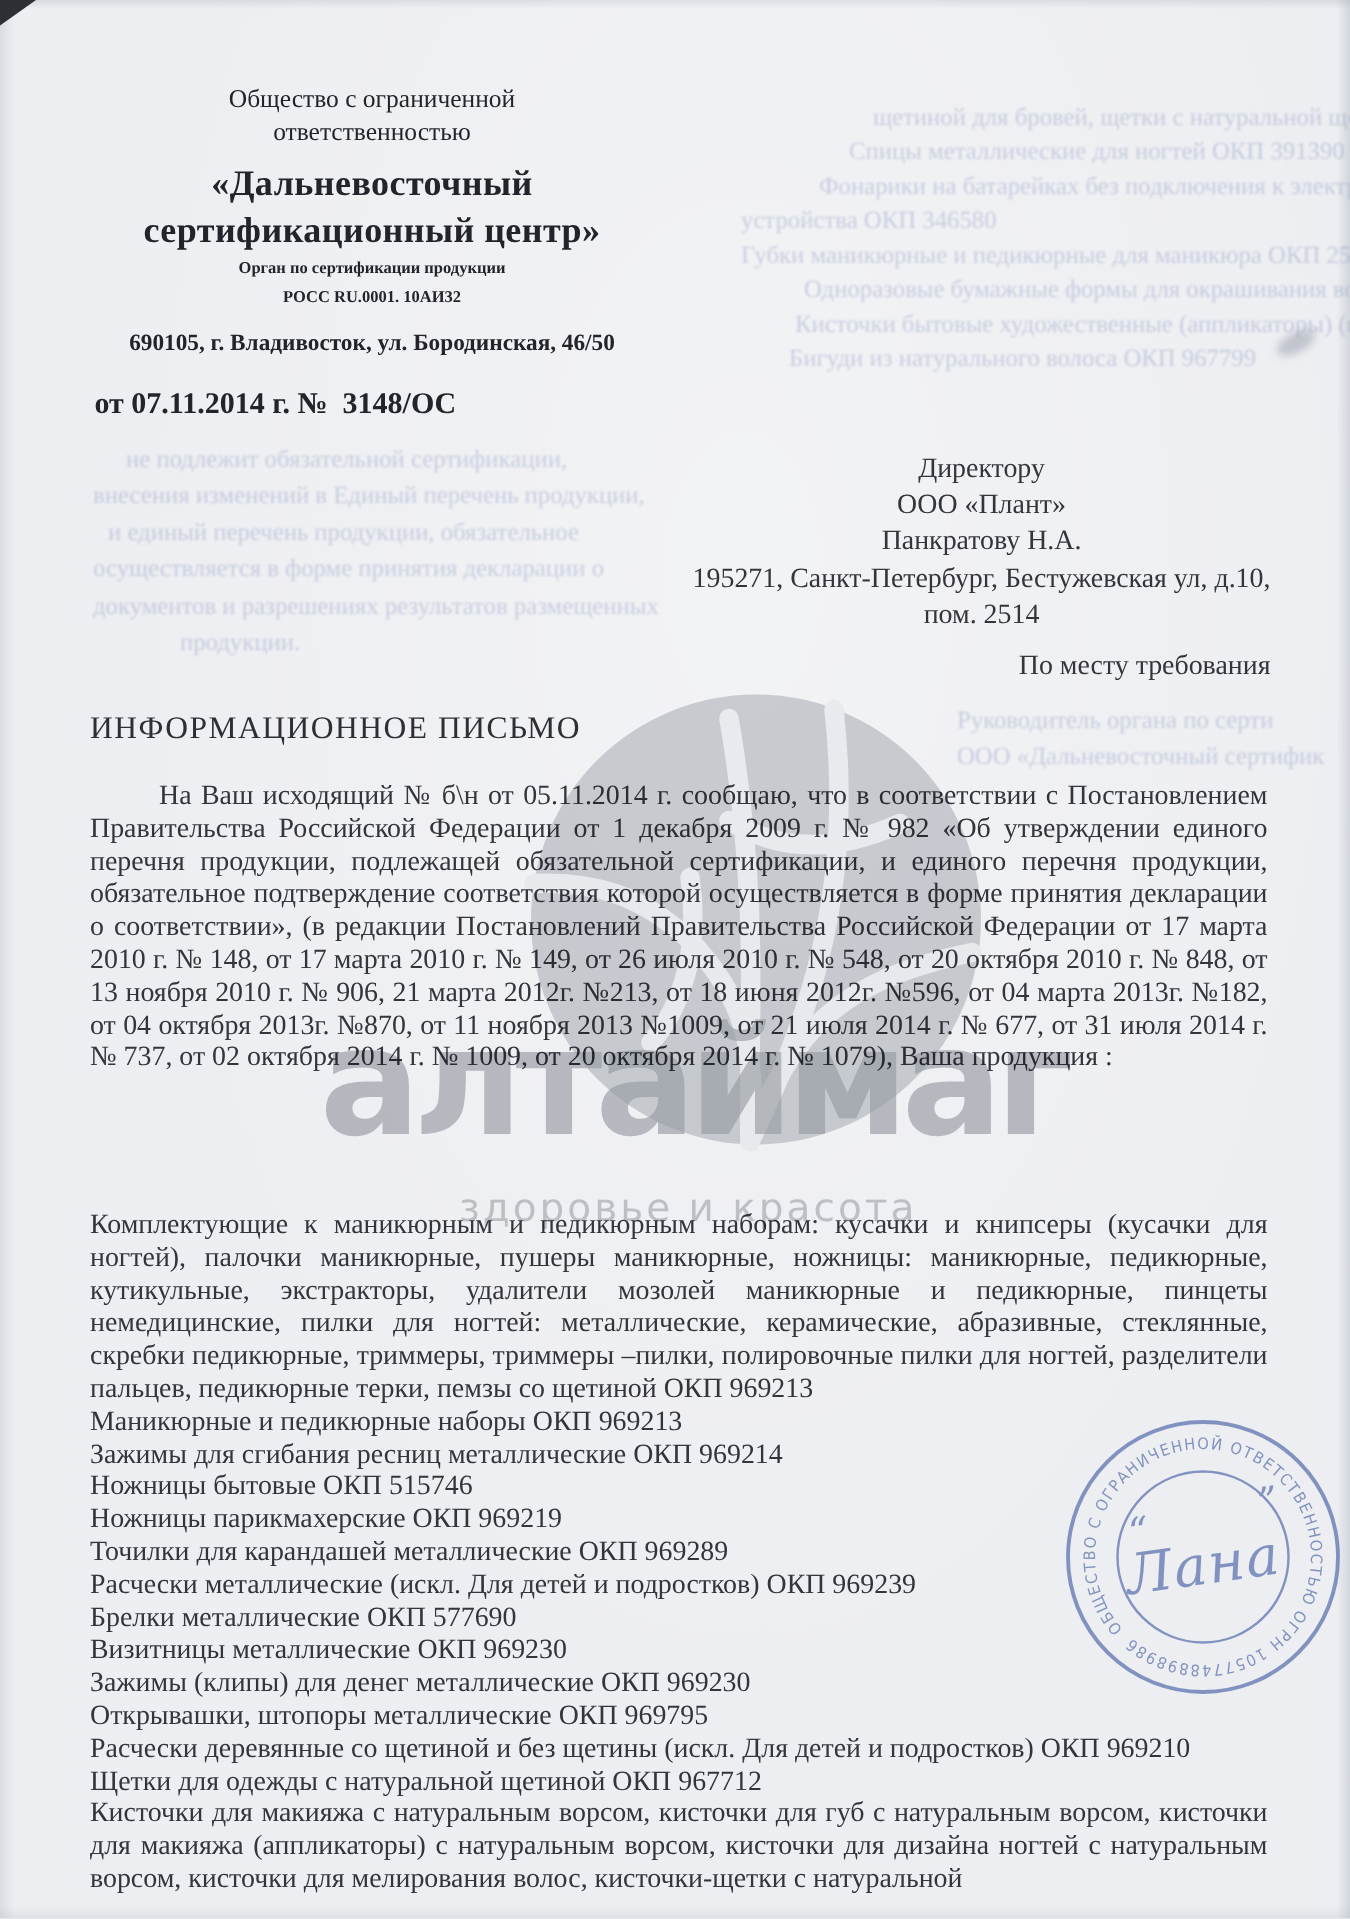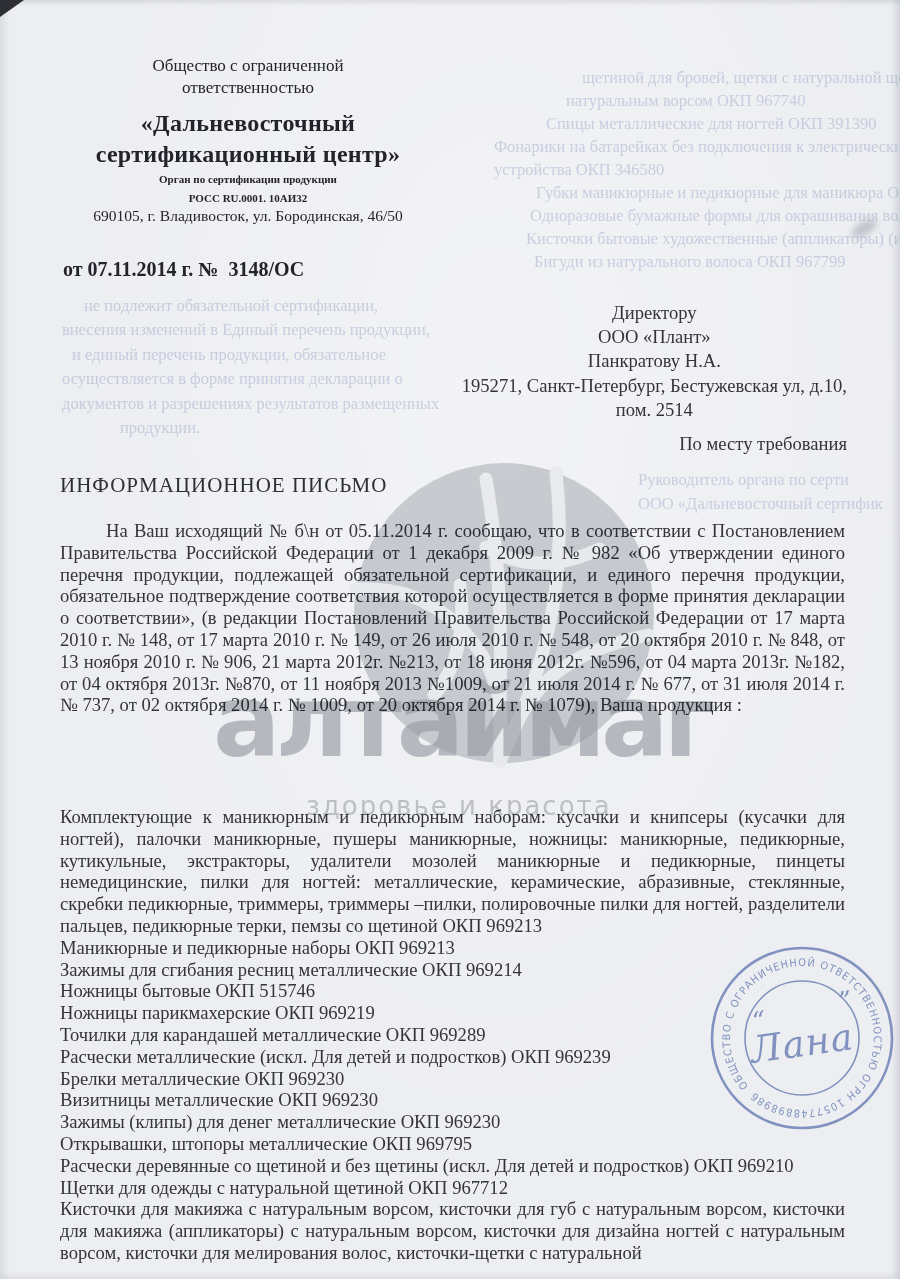--- a/index.html
+++ b/index.html
@@ -36,21 +36,21 @@
   .bleed-ml .bl:nth-child(1){margin-left:22px;}
   .bleed-ml .bl:nth-child(3){margin-left:10px;}
   .bleed-ml .bl:nth-child(6){margin-left:58px;}
   .bleed-sig{left:638px;top:468px;right:0;overflow:hidden;line-height:23.5px;}
 
   
   .letterhead{position:absolute;left:60px;top:55px;width:376px;text-align:center;color:#23242b;}
   .lh-type{font-weight:normal;font-size:17px;line-height:22px;}
   .lh-name{font-weight:bold;font-size:24px;line-height:31px;margin-top:9px;letter-spacing:.3px;}
   .lh-organ{font-weight:bold;font-size:11px;line-height:18.5px;}
-  .lh-addr{font-weight:normal;font-size:15.5px;margin-top:0;}
+  .lh-addr{font-weight:bold;font-size:15.5px;margin-top:13px;}
 
   .ref-line{position:absolute;left:63px;top:258px;font-weight:bold;font-size:20px;color:#23242b;white-space:pre;}
 
   
   .recipient{position:absolute;right:53px;top:301px;text-align:center;font-size:18.6px;line-height:24.2px;}
   .delivery-note{position:absolute;right:53px;top:433px;font-size:18.6px;}
 
   
   .title{position:absolute;left:60px;right:55px;top:473px;font-size:21px;letter-spacing:1px;color:#2e2f36;}
   .para{position:absolute;left:60px;right:55px;font-size:18.6px;line-height:21.8px;text-align:justify;}
@@ -76,21 +76,20 @@
 <body>
 
 <div class="page">
 
   <div class="corner-artifact"></div>
   <div class="smudge"></div>
 
   <div class="bleed bleed-tr">
 
   <div class="bl">щетиной для бровей, щетки с натуральной щетиной для ногтей с</div>
-      <div class="bl">натуральным ворсом ОКП 967740</div>
       <div class="bl">Спицы металлические для ногтей ОКП 391390</div>
       <div class="bl">Фонарики на батарейках без подключения к электрическим</div>
       <div class="bl">устройства ОКП 346580</div>
       <div class="bl">Губки маникюрные и педикюрные для маникюра ОКП 254940</div>
       <div class="bl">Одноразовые бумажные формы для окрашивания волос ОКП</div>
       <div class="bl">Кисточки бытовые художественные (аппликаторы) (искл.</div>
       <div class="bl">Бигуди из натурального волоса ОКП 967799</div>
     </div>
   <div class="bleed bleed-ml">
 
@@ -141,21 +140,21 @@
   <div class="products">
     <div class="prod-intro">Комплектующие к маникюрным и педикюрным наборам: кусачки и книпсеры (кусачки для ногтей), палочки маникюрные, пушеры маникюрные, ножницы: маникюрные, педикюрные, кутикульные, экстракторы, удалители мозолей маникюрные и педикюрные, пинцеты немедицинские, пилки для ногтей: металлические, керамические, абразивные, стеклянные, скребки педикюрные, триммеры, триммеры –пилки, полировочные пилки для ногтей, разделители пальцев, педикюрные терки, пемзы со щетиной ОКП 969213</div>
     <div>
 
     <div class="prod-line">Маникюрные и педикюрные наборы ОКП 969213</div>
         <div class="prod-line">Зажимы для сгибания ресниц металлические ОКП 969214</div>
         <div class="prod-line">Ножницы бытовые ОКП 515746</div>
         <div class="prod-line">Ножницы парикмахерские ОКП 969219</div>
         <div class="prod-line">Точилки для карандашей металлические ОКП 969289</div>
         <div class="prod-line">Расчески металлические (искл. Для детей и подростков) ОКП 969239</div>
-        <div class="prod-line">Брелки металлические ОКП 969230</div>
+        <div class="prod-line">Брелки металлические ОКП 577690</div>
         <div class="prod-line">Визитницы металлические ОКП 969230</div>
         <div class="prod-line">Зажимы (клипы) для денег металлические ОКП 969230</div>
         <div class="prod-line">Открывашки, штопоры металлические ОКП 969795</div>
         <div class="prod-line">Расчески деревянные со щетиной и без щетины (искл. Для детей и подростков) ОКП 969210</div>
         <div class="prod-line">Щетки для одежды с натуральной щетиной ОКП 967712</div>
       </div>
     <div class="closing">Кисточки для макияжа с натуральным ворсом, кисточки для губ с натуральным ворсом, кисточки для макияжа (аппликаторы) с натуральным ворсом, кисточки для дизайна ногтей с натуральным ворсом, кисточки для мелирования волос, кисточки-щетки с натуральной</div>
   </div>
 
   <div class="watermark">

